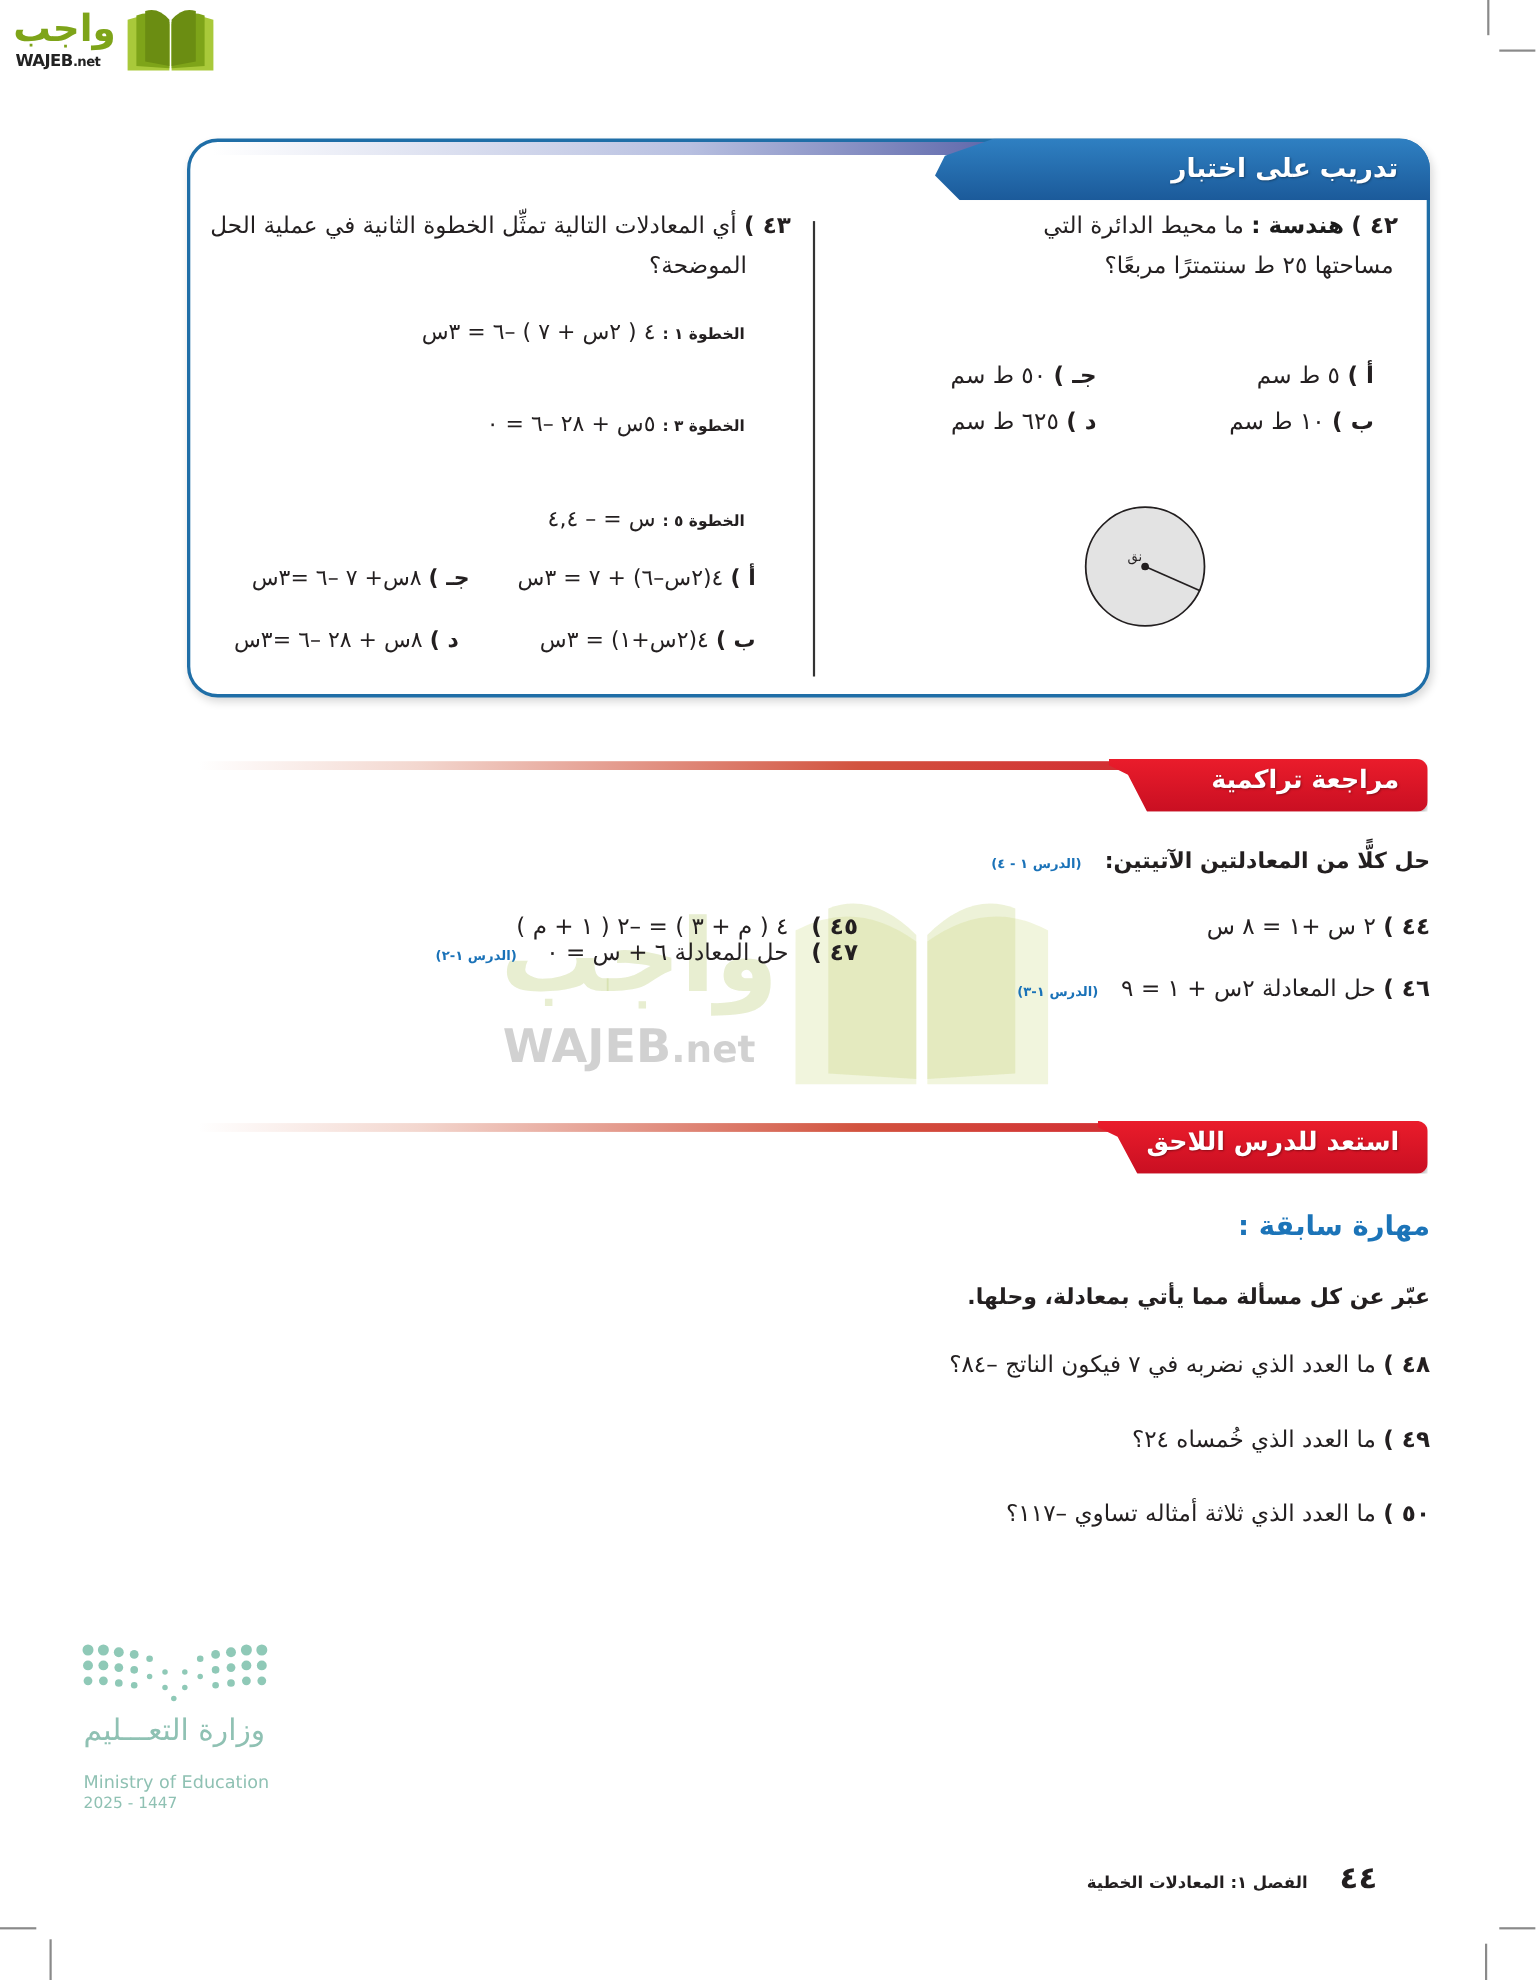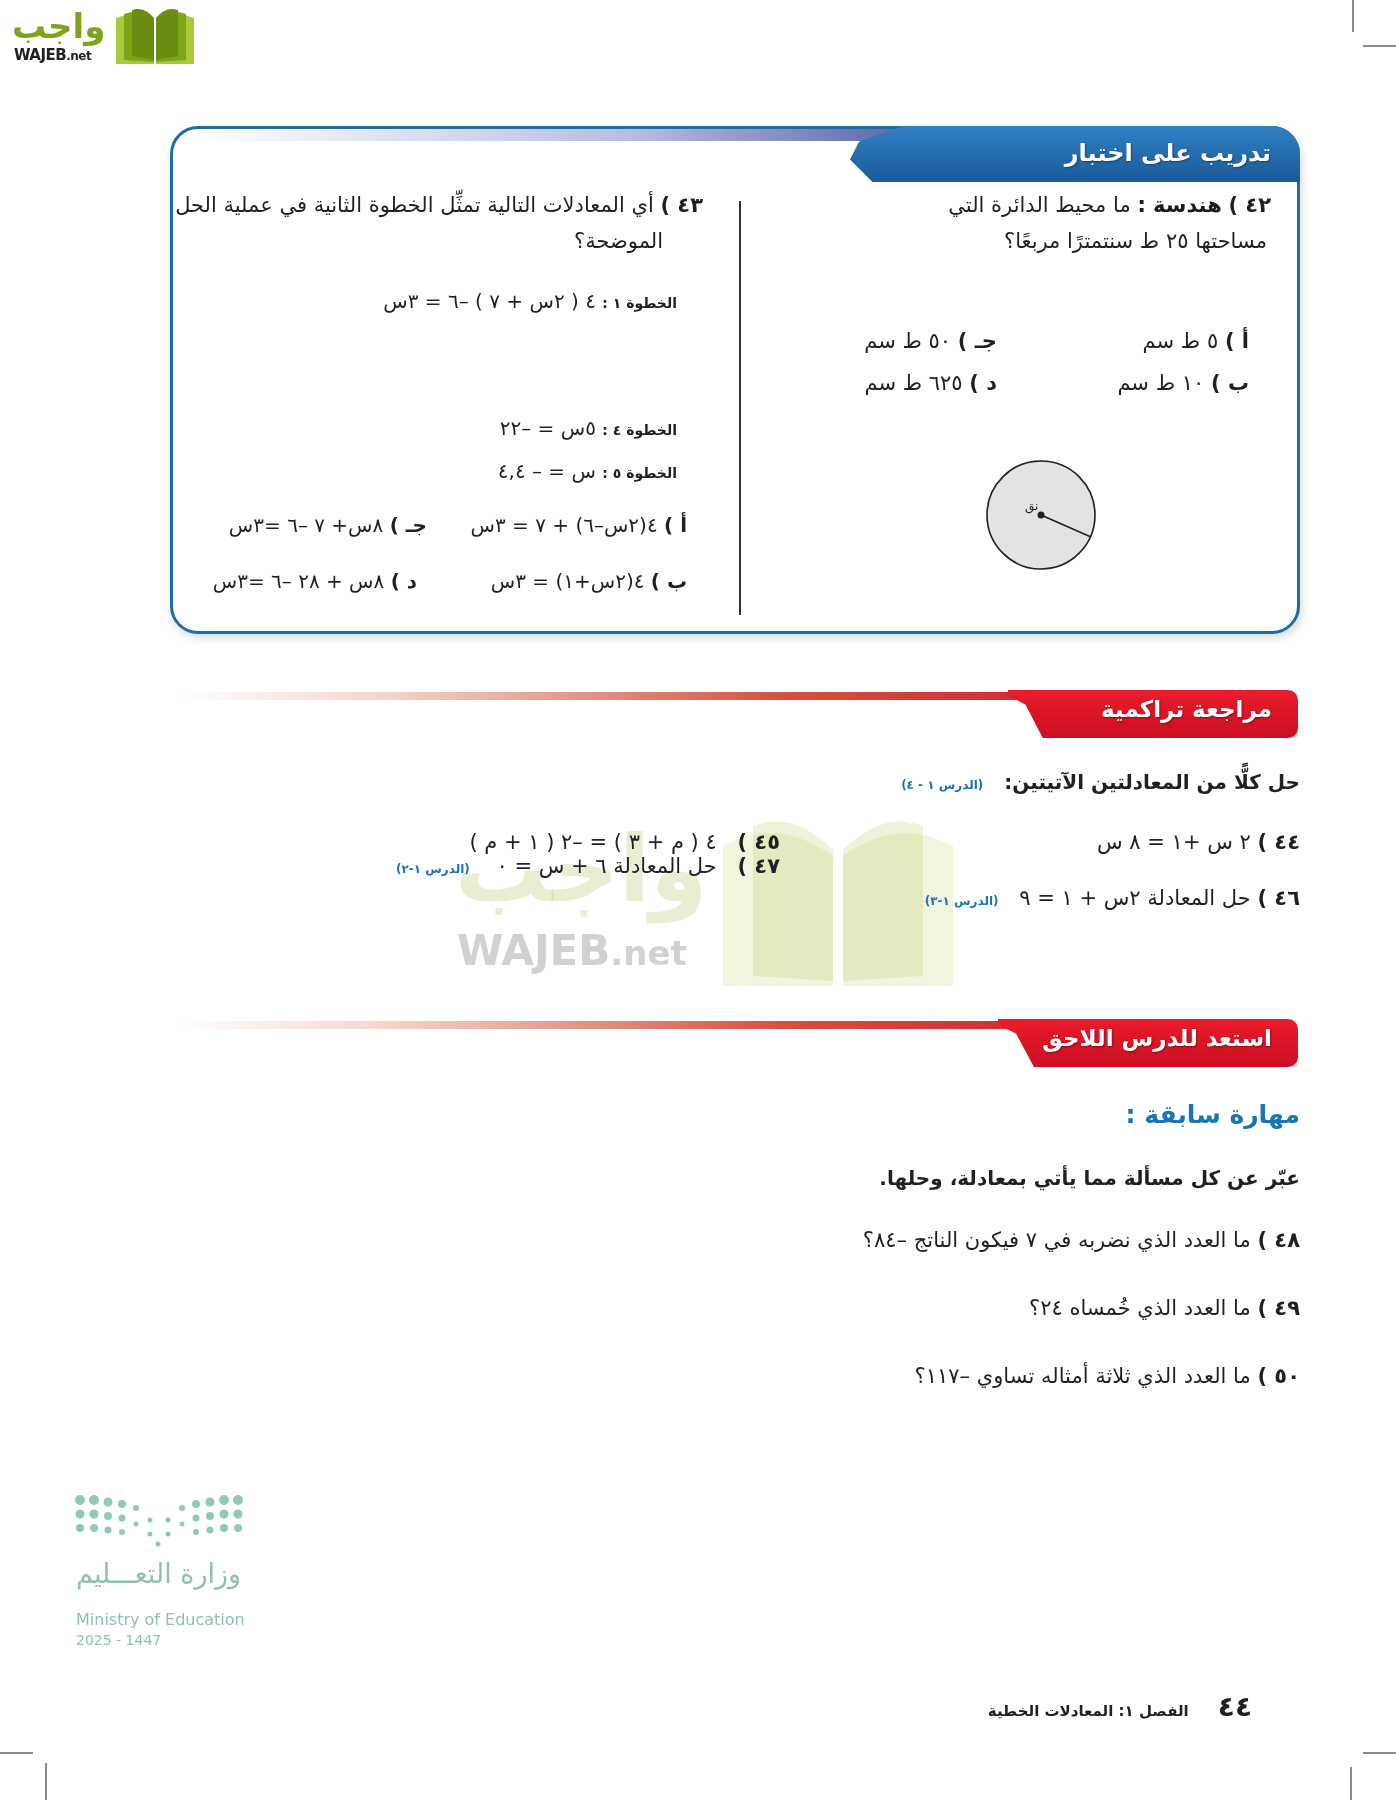--- a/index.html
+++ b/index.html
@@ -142,35 +142,35 @@
     <span>٦٢٥ ط سم</span>
   </div>
 
   <svg class="abs" style="left:810px; top:328px;" width="116" height="116" viewBox="0 0 116 116">
     <circle cx="58" cy="58" r="54" fill="#e3e3e3" stroke="#231f20" stroke-width="1.6"></circle>
     <circle cx="58" cy="58" r="3.5" fill="#231f20"></circle>
     <line x1="58" y1="58" x2="108" y2="80" stroke="#231f20" stroke-width="1.6"></line>
   </svg>
   <div class="abs rtl" style="left:852px; top:370px; font-size:12px;">نق</div>
 
-  <div class="abs rtl q-text" style="left:0; top:58px; width:530px; text-align:right;">
+  <div class="abs rtl q-text" style="left:16px; top:58px; width:530px; text-align:right;">
     <div>
       <span class="q-num">٤٣ )</span>
       <span>أي المعادلات التالية تمثِّل الخطوة الثانية في عملية الحل</span>
     </div>
     <div style="padding-right:40px;">الموضحة؟</div>
   </div>
 
   <div class="abs rtl" style="right:620px; top:156px; width:320px; font-size:20px; line-height:32px;">
     <span style="font-size:14px; font-weight:bold;">الخطوة ١ :</span>
     <span>٤ ( ٢س + ٧ ) –٦ = ٣س</span>
   </div>
-  <div class="abs rtl" style="right:620px; top:283px; width:320px; font-size:20px; line-height:32px;">
-    <span style="font-size:14px; font-weight:bold;">الخطوة ٤ :</span>
-    <span>٥س = –٢٢</span>
+  <div class="abs rtl" style="right:620px; top:240px; width:320px; font-size:20px; line-height:32px;">
+    <span style="font-size:14px; font-weight:bold;">الخطوة ٣ :</span>
+    <span>٥س + ٢٨ –٦ = ٠</span>
   </div>
   <div class="abs rtl" style="right:620px; top:326px; width:320px; font-size:20px; line-height:32px;">
     <span style="font-size:14px; font-weight:bold;">الخطوة ٥ :</span>
     <span>س = – ٤,٤</span>
   </div>
 
   <div class="abs rtl" style="right:610px; top:380px; width:250px; font-size:20px; line-height:32px;">
     <span class="q-num">أ )</span>
     <span>٤(٢س–٦) + ٧ = ٣س</span>
   </div>

